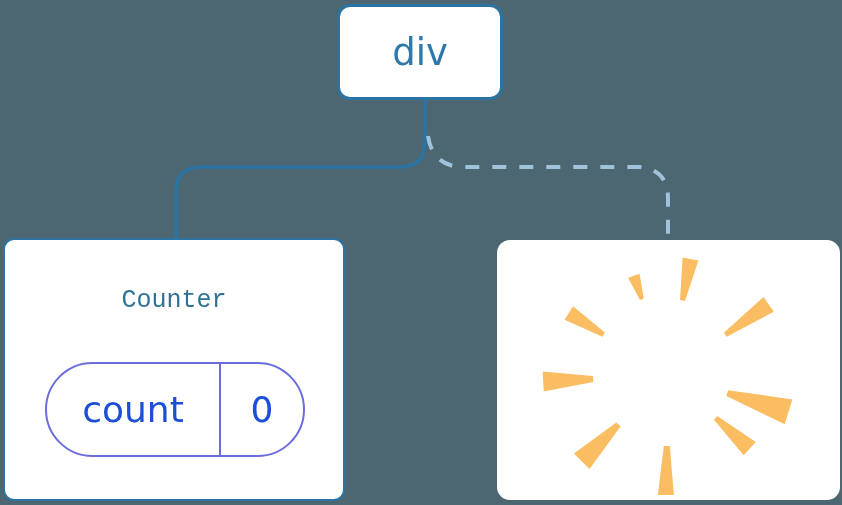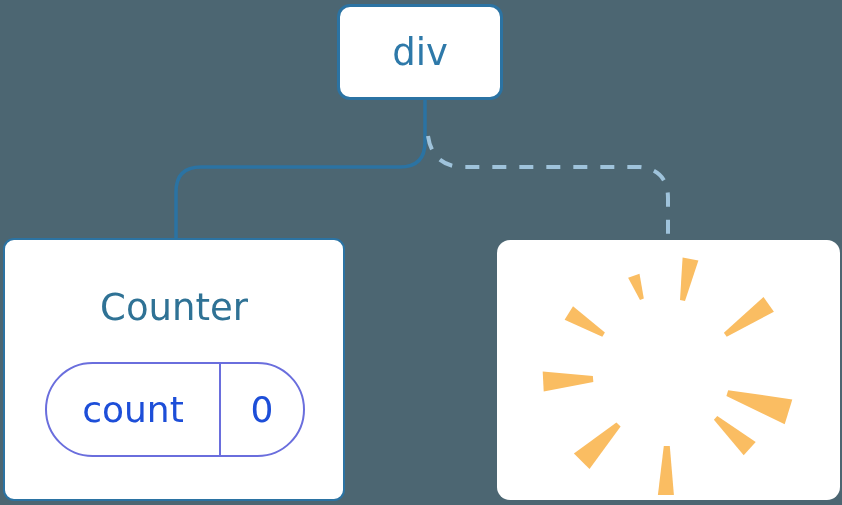--- a/index.html
+++ b/index.html
@@ -29,21 +29,21 @@
   .card-counter{
     left:3px;top:238px;width:342px;height:263px;
     border:2px solid #2B73A3;border-radius:11px;
   }
   .card-removed{
     left:497px;top:240px;width:343px;height:260px;
     border-radius:13px;
   }
   .card-title{
     position:absolute;top:46px;left:0;width:100%;
-    text-align:center;color:#2F7295;font-size:37px;line-height:1.2;
+    text-align:center;color:#2F7295;font-size:25px;line-height:1.2;font-family:Liberation Mono, monospace;
   }
 
   
   .state-pill{
     position:absolute;left:40px;top:122px;width:260px;height:95px;
     border:2px solid #6A6EDD;border-radius:50px;
     box-sizing:border-box;
     display:flex;align-items:stretch;overflow:hidden;
   }
   .state-cell{

